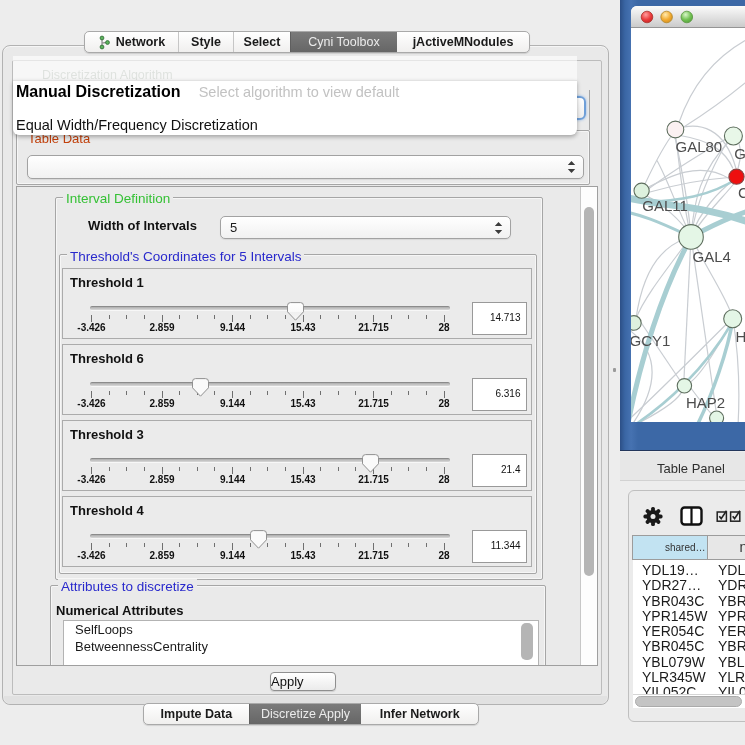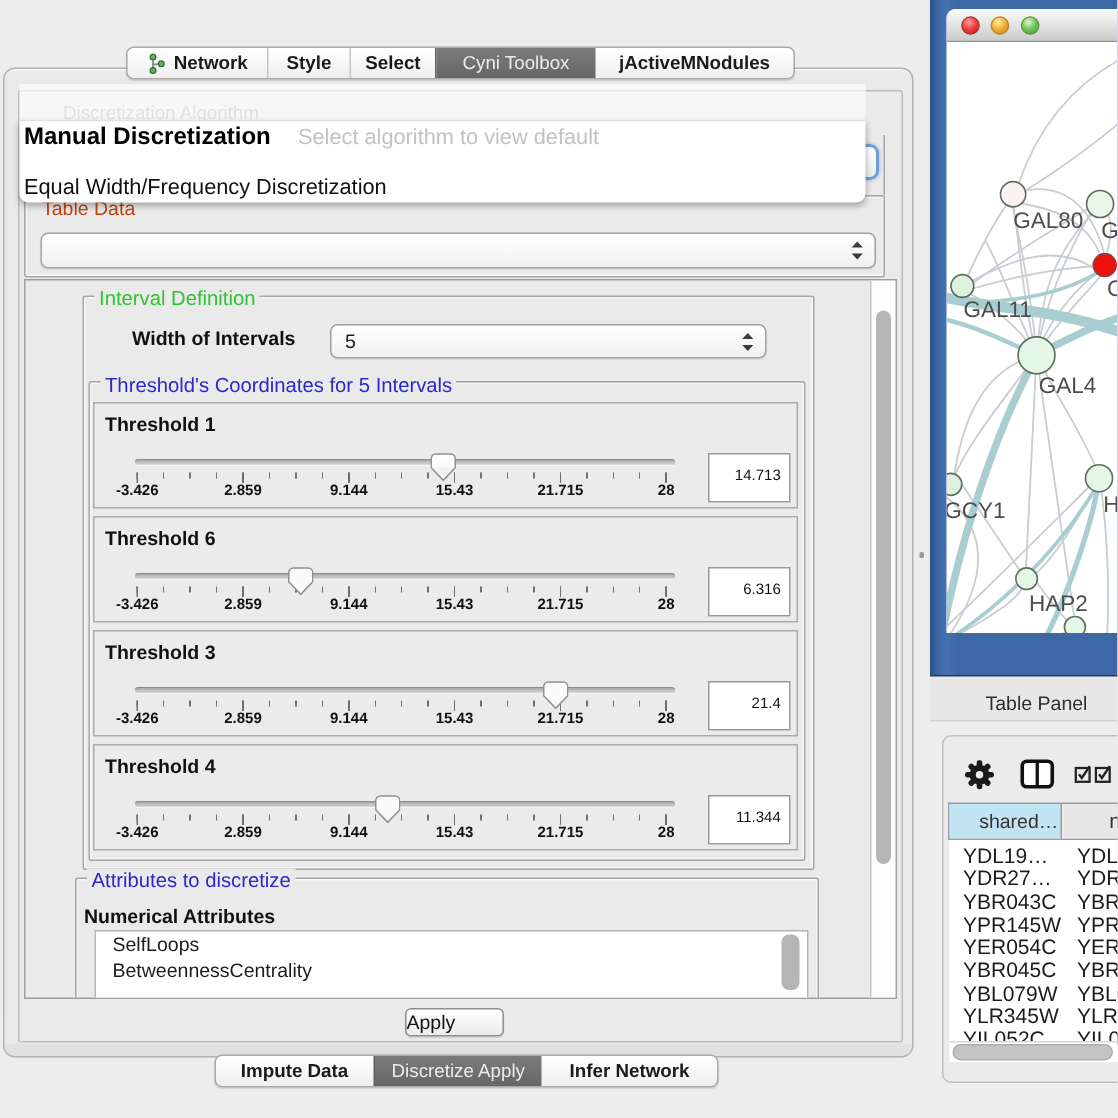--- a/index.html
+++ b/index.html
@@ -382,21 +382,21 @@
 
       <g stroke="#222" fill="none">
         <rect x="74.2" y="6" width="9.2" height="9.2" stroke-width="1.5"></rect>
         <path d="M76.3 10.2 L78.2 12.6 L83.5 4.8" stroke-width="1.6"></path>
         <rect x="87.6" y="6" width="9.2" height="9.2" stroke-width="1.5"></rect>
         <path d="M89.7 10.2 L91.6 12.6 L96.9 4.8" stroke-width="1.6"></path>
       </g>
     </svg>
 
     <div class="abs" style="left:3px;top:44px;width:123px;height:25px;border:1px solid #9c9c9c;border-right:none">
-      <div class="abs" style="left:0;top:0;width:74.5px;height:23px;background:#c2e3f2;border-right:1px solid #9c9c9c;font-size:13px;color:#333;text-align:right;padding-right:1px;line-height:23px">shared…</div>
+      <div class="abs" style="left:0;top:0;width:74.5px;height:23px;background:#c2e3f2;border-right:1px solid #9c9c9c;font-size:10px;color:#333;text-align:right;padding-right:1px;line-height:23px">shared…</div>
       <div class="abs" style="left:75.5px;top:0;width:48px;height:23px;background:#e7e7e7;font-size:14px;color:#333;padding-left:31px;line-height:23px">na</div>
     </div>
 
     <div class="abs" style="left:4px;top:69px;width:122px;height:148px;background:#fff;overflow:hidden;font-size:14px;color:#1c1c1c">
       <div class="abs gs" style="left:9px;top:3px;line-height:15.3px;white-space:pre">YDL19…
 YDR27…
 YBR043C
 YPR145W
 YER054C
 YBR045C

